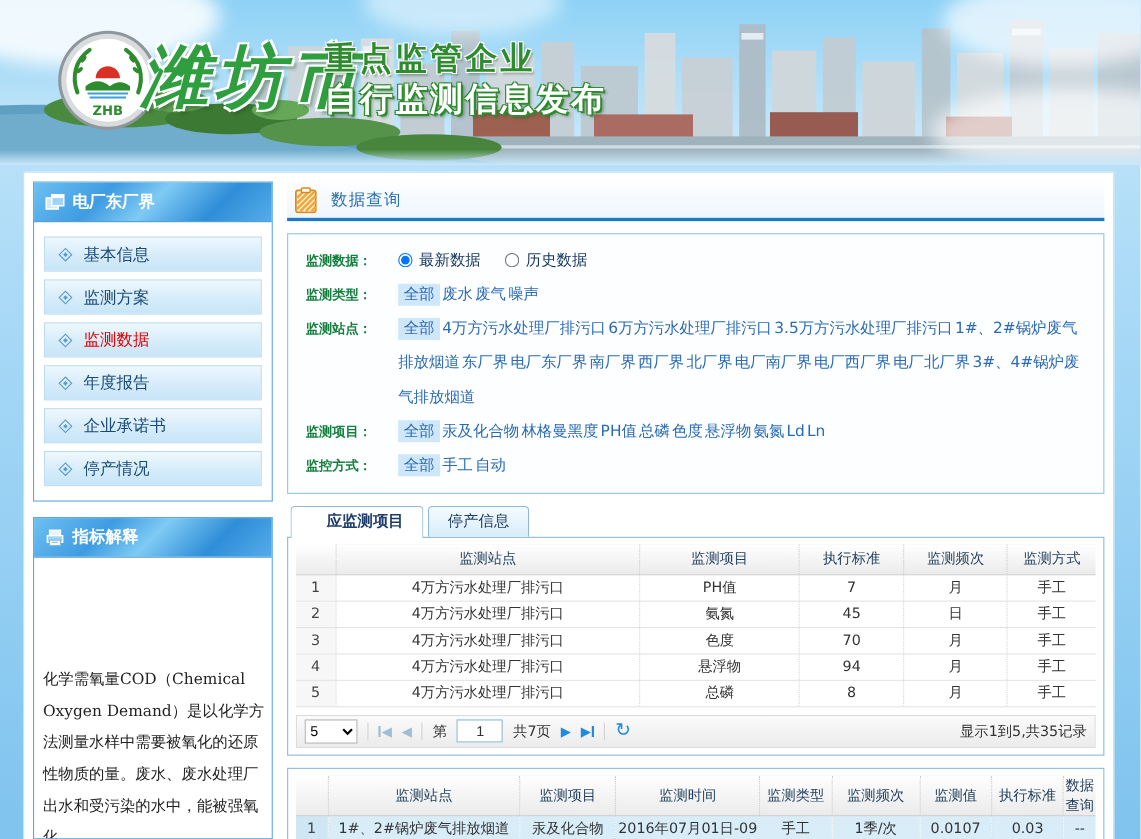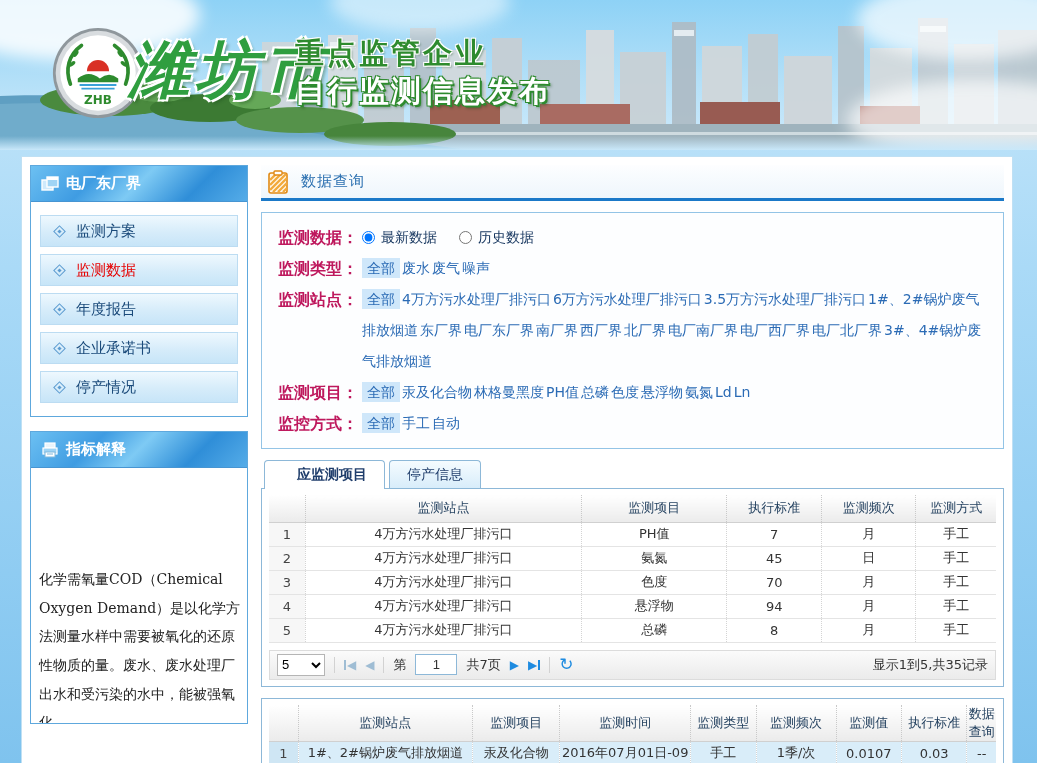--- a/index.html
+++ b/index.html
@@ -57,21 +57,21 @@
                     font-size:14px; line-height:2.05; color:#222; }
 
   
   .sec-head { height:36px; display:flex; align-items:center; gap:12px; padding:0 6px;
               background:linear-gradient(180deg,#fdfeff,#eef6fc); border-bottom:3px solid #1b79c8; }
   .sec-title { font-size:15px; color:#2a6fb0; letter-spacing:1px; }
   .sec-head .hicon { width:22px; height:24px; }
 
   .filter-box { margin-top:11px; border:1px solid #93c4e6; background:#fdfeff; padding:9px 12px 9px 16px; }
   .frow { display:flex; align-items:flex-start; }
-  .flabel { width:84px; flex-shrink:0; font-weight:bold; color:#be185d; font-size:16px; line-height:31px; }
+  .flabel { width:84px; flex-shrink:0; font-weight:bold; color:#15803d; font-size:12px; line-height:31px; }
   .fopts { flex:1; line-height:31px; font-size:14px; }
   .flink { color:#2b6bb5; margin-right:2px; cursor:pointer; }
   .flink.hl { background:#cfe7fa; padding:2px 5px; }
   .radio-opt { color:#16365f; margin-right:22px; cursor:pointer; }
   .radio-opt input { vertical-align:-2px; margin-right:6px; }
 
   .tab-strip { margin-top:10px; display:flex; gap:4px; padding-left:3px; position:relative; top:1px; }
   .tab { padding:0 17px; line-height:27px; height:28px; font-size:14px; color:#1f3d6b; cursor:pointer;
          border:1px solid #8db8d8; border-bottom:none; border-radius:4px 4px 0 0;
          background:linear-gradient(180deg,#f5fbff,#d8edfa); }
@@ -198,20 +198,24 @@
           <svg class="hicon" viewBox="0 0 18 16">
             <rect x="1" y="4" width="11" height="10" fill="#cfeafc" stroke="#ffffff" stroke-width="1.4"></rect>
             <rect x="6" y="1" width="11" height="10" fill="#9fd4f5" stroke="#ffffff" stroke-width="1.4"></rect>
             <rect x="6" y="1" width="11" height="3" fill="#ffffff"></rect>
           </svg>
           <span>电厂东厂界</span>
         </div>
         <div class="side-body">
             <div class="menu-item">
               <span class="mi-icon"></span>
+              <span class="mi-label">基本信息</span>
+            </div>
+            <div class="menu-item">
+              <span class="mi-icon"></span>
               <span class="mi-label">监测方案</span>
             </div>
             <div class="menu-item active">
               <span class="mi-icon"></span>
               <span class="mi-label">监测数据</span>
             </div>
             <div class="menu-item">
               <span class="mi-icon"></span>
               <span class="mi-label">年度报告</span>
             </div>

